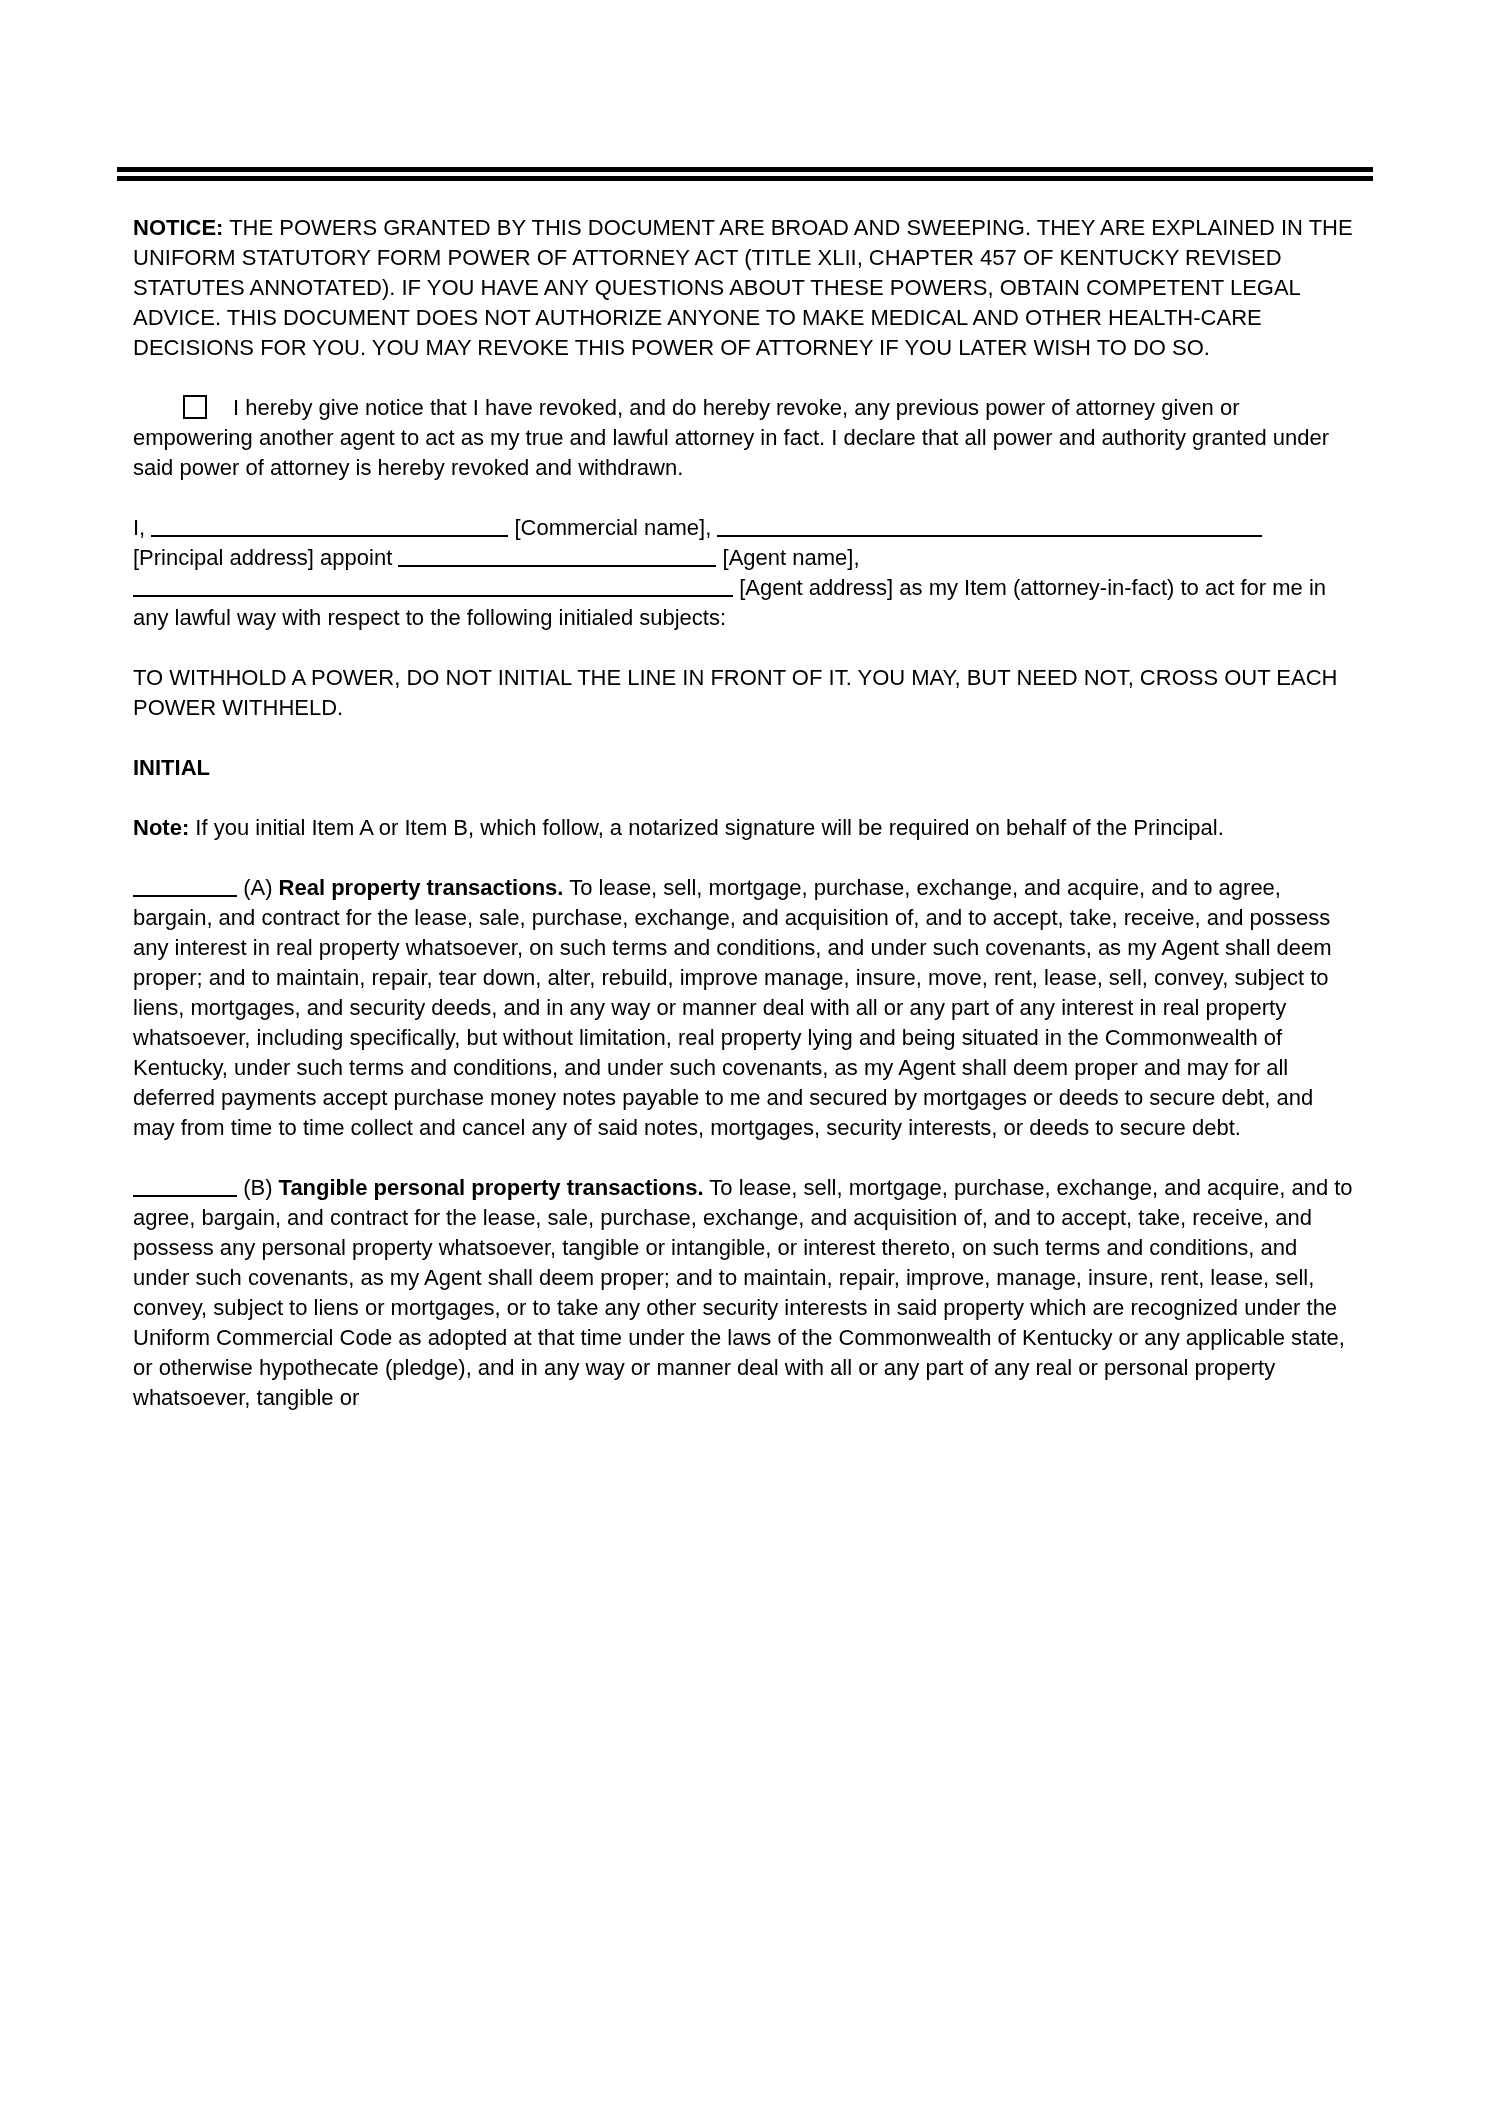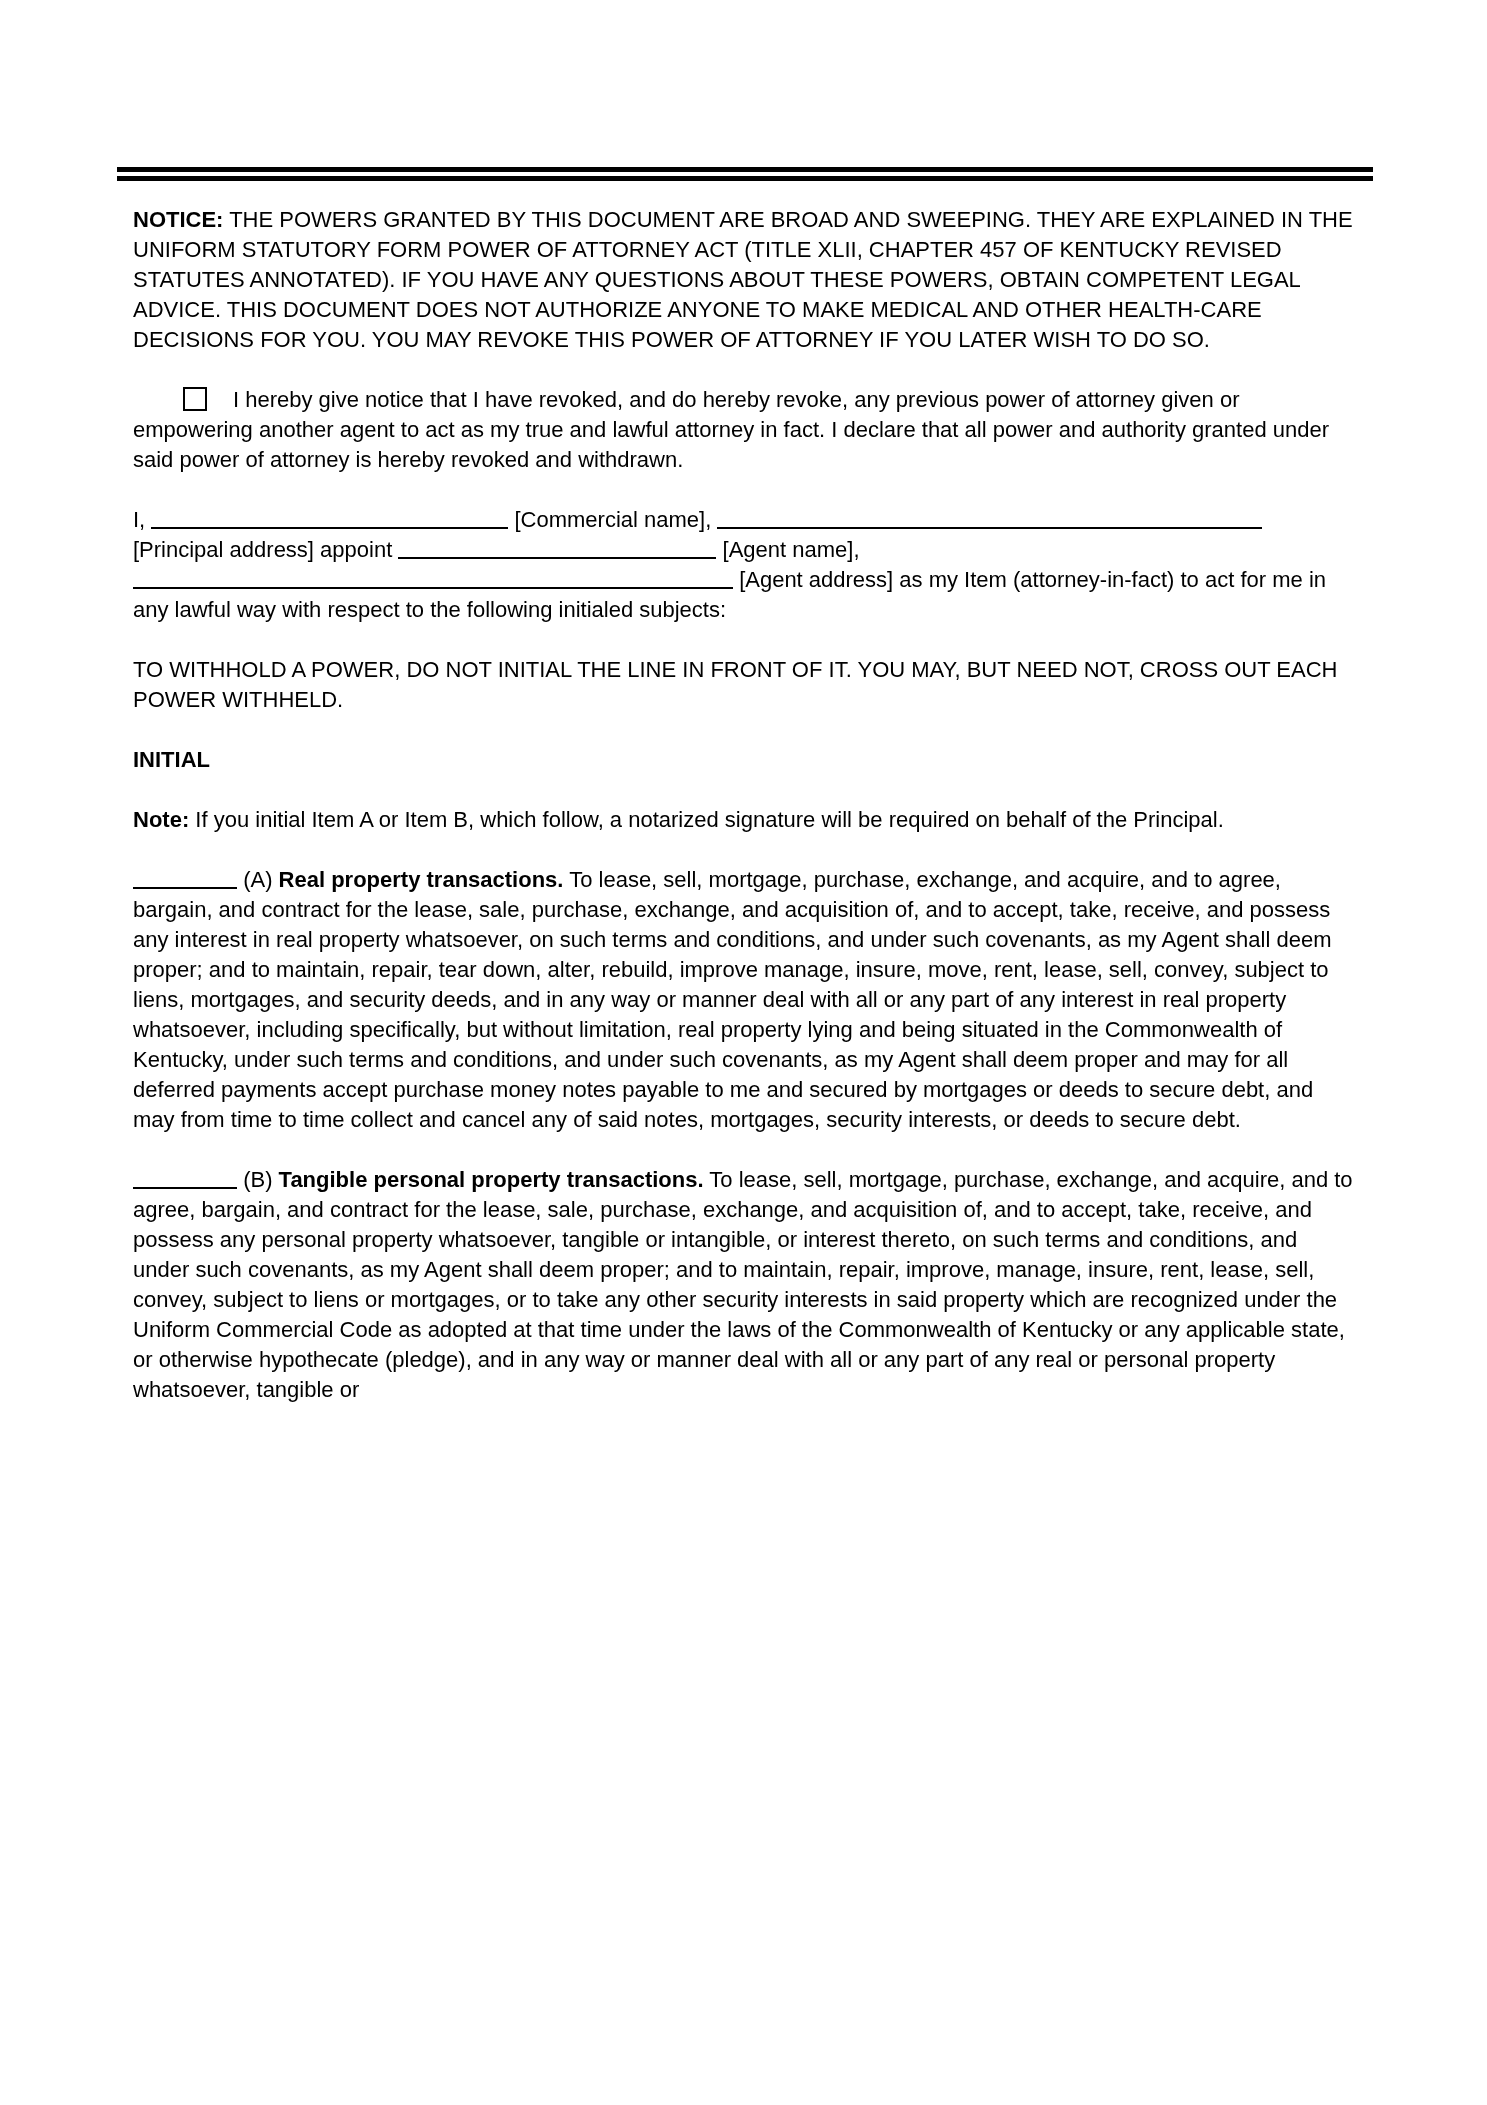--- a/index.html
+++ b/index.html
@@ -32,21 +32,21 @@
     border-top: 5px solid #000;
     border-bottom: 5px solid #000;
     margin: 7px -16px 0 -16px;
   }
   p.para {
     font-size: 22px;
     line-height: 30px;
     margin: 30px 0 0 0;
     text-align: left;
   }
-  p.first-para { margin-top: 24px; }
+  p.first-para { margin-top: 32px; }
   .b { font-weight: 700; }
   .caps-heading { font-weight: 700; }
   .blank {
     display: inline-block;
     height: 20px;
     border-bottom: 2px solid #000;
     transform: translateY(2px);
   }
   .blank-principal-name { width: 357px; }
   .blank-principal-address { width: 545px; }

